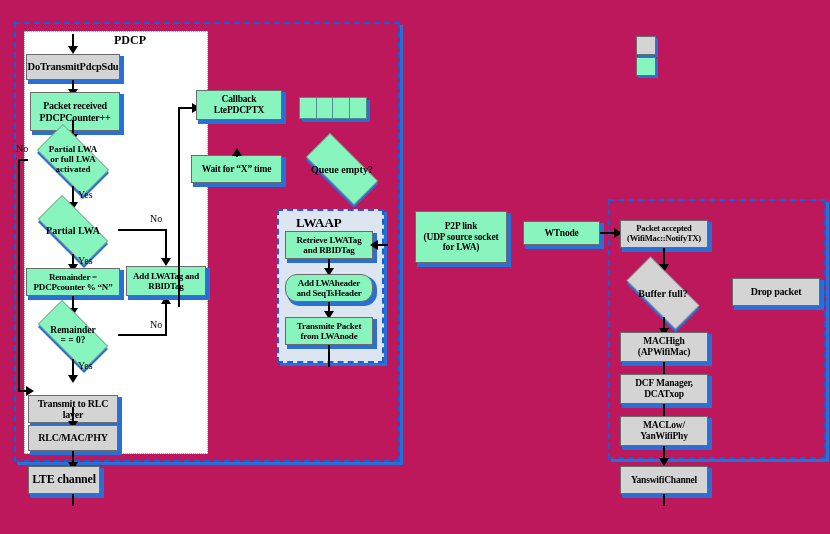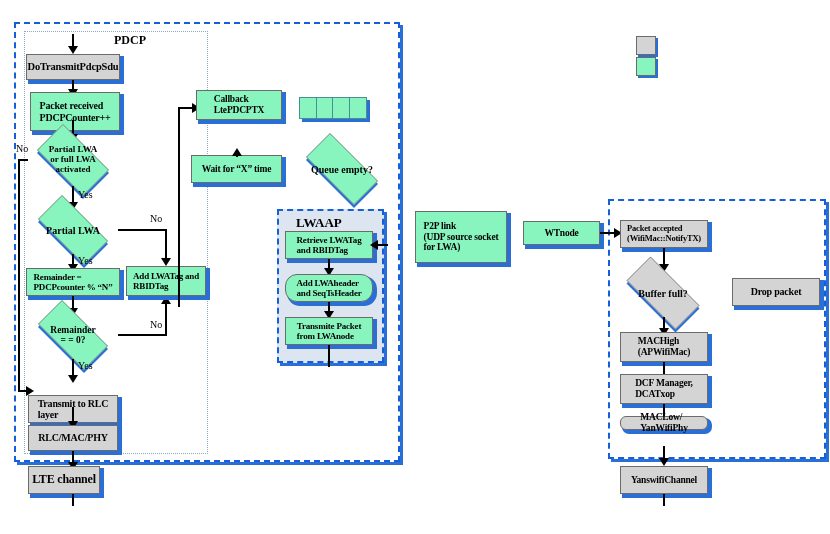--- a/index.html
+++ b/index.html
@@ -1,24 +1,24 @@
 <!DOCTYPE html>
 <html><head>
 <meta charset="utf-8">
 <style>
   html,body{margin:0;padding:0;background:#000;}
   #stage{
-    position:relative;width:830px;height:534px;background:#ffffff;
+    position:relative;width:830px;height:534px;background:#be185d;
     font-family:"Liberation Serif", serif;overflow:hidden;
   }
   
   .node{
     position:absolute;box-sizing:border-box;
     display:flex;align-items:center;justify-content:center;
-    text-align:left;font-weight:bold;color:#000;
+    text-align:center;font-weight:bold;color:#000;
     line-height:1.12;letter-spacing:-0.2px;
   }
   .proc{
     border:1px solid #6b6b6b;
     box-shadow:3px 3px 0 0 #2a6fd6, 3px 3px 0 1px #2a6fd6;
   }
   .gray{background:#d4d4d4;}
   .green{background:#88f5bf;}
 
   
@@ -247,21 +247,21 @@
   <div class="node proc gray" style="left:620px;top:332px;width:88px;height:30px;font-size:9.5px;white-space:pre-line;">MACHigh
 (APWifiMac)</div>
 
   <div class="ln lnv" style="left:663px;top:362px;height:12px;"></div>
 
   <div class="node proc gray" style="left:620px;top:374px;width:88px;height:30px;font-size:9.5px;white-space:pre-line;">DCF Manager,
 DCATxop</div>
 
   <div class="ln lnv" style="left:663px;top:404px;height:12px;"></div>
 
-  <div class="node proc gray" style="left:620px;top:416px;width:88px;height:14px;font-size:9.5px;white-space:pre-line;border-radius:6px;">MACLow/
+  <div class="node proc gray" style="left:620px;top:416px;width:88px;height:30px;font-size:9.5px;white-space:pre-line;">MACLow/
 YanWifiPhy</div>
 
   <div class="ln lnv" style="left:663px;top:446px;height:16px;"></div>
   <div class="arw arw-d" style="left:659px;top:458px;"></div>
 
   <div class="node proc gray" style="left:620px;top:466px;width:88px;height:28px;font-size:9.5px;">YanswifiChannel</div>
   <div class="ln lnv" style="left:663px;top:494px;height:12px;"></div>
 
   <div class="legend-sq gray" style="left:636px;top:36px;width:18px;height:17px;"></div>
   <div class="legend-sq green" style="left:636px;top:57px;width:18px;height:17px;"></div>

